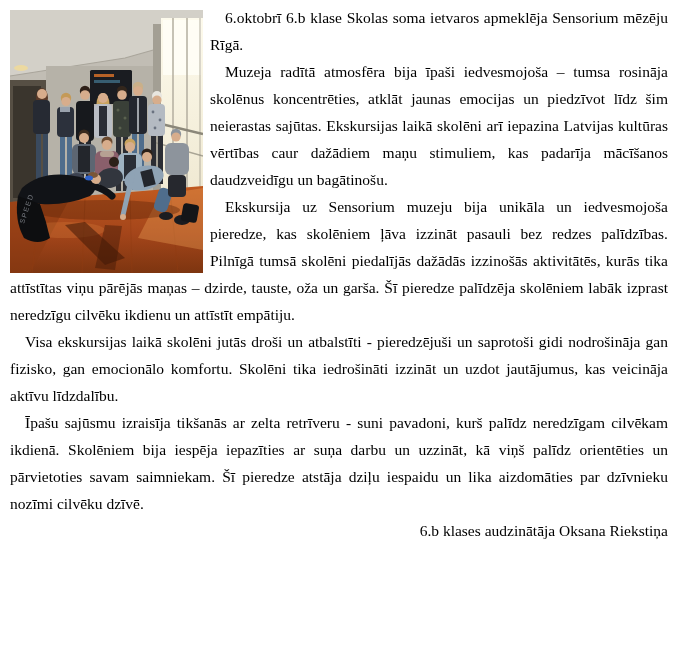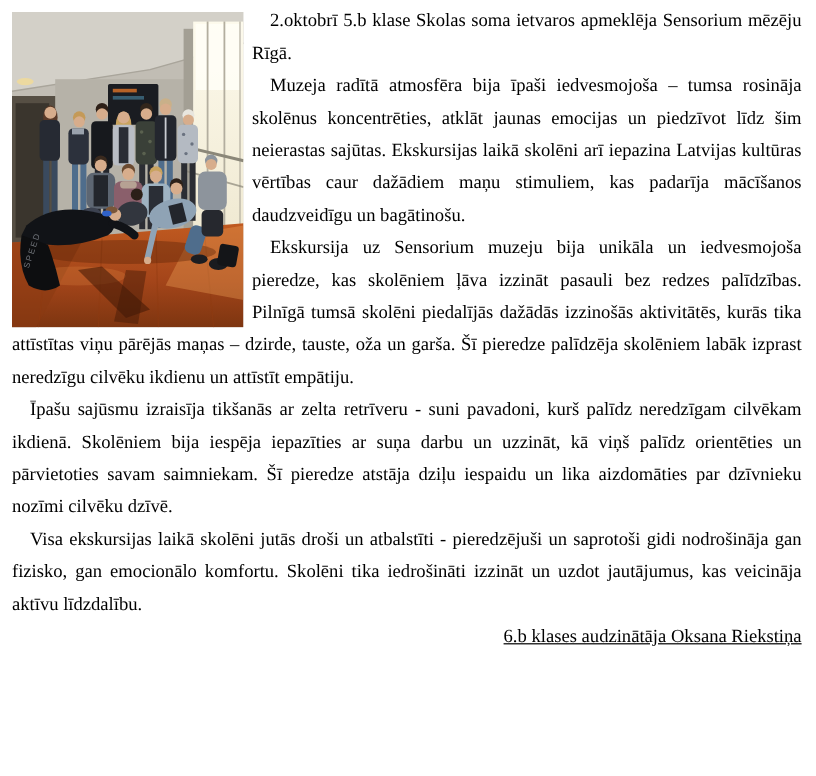--- a/index.html
+++ b/index.html
@@ -16,21 +16,21 @@
   }
   .photo{
     float:left;
     width:193px;
     height:263px;
     margin:6px 7px 0 0;
     overflow:hidden;
   }
   .photo svg{display:block;width:193px;height:263px;}
   .doc p{margin:0;text-align:justify;text-indent:15px;}
-  .doc p.signature{text-align:right;text-indent:0;text-decoration:underline;}
+  .doc p.signature{text-align:right;text-indent:0;}
 </style>
 </head>
 <body>
 
 <div class="doc">
 
   <div class="photo">
     <svg viewBox="0 0 193 263" xmlns="http://www.w3.org/2000/svg">
       <defs>
         <linearGradient id="floorGrad" x1="0" y1="0" x2="0" y2="1">
@@ -193,20 +193,20 @@
         <path d="M8,186 Q4,210 14,228 Q28,236 40,228 Q36,210 30,194 Z" fill="#0d0e10"></path>
         <path d="M84,176 Q96,180 102,186" stroke="#111317" stroke-width="7" stroke-linecap="round" fill="none"></path>
         <circle cx="86" cy="169" r="5" fill="#d7ad8c"></circle>
         <ellipse cx="83" cy="165" rx="5" ry="3" fill="#7a5638"></ellipse>
         <ellipse cx="79" cy="168" rx="4" ry="2.5" fill="#2f62c9"></ellipse>
         <text transform="translate(14,214) rotate(-72)" font-family="Liberation Sans, sans-serif" font-size="7" letter-spacing="1.5" fill="#7d8087" opacity="0.9">SPEED</text>
       </g>
     </svg>
   </div>
 
-  <p>2.oktobrī 5.b klase Skolas soma ietvaros apmeklēja Sensorium mēzēju Rīgā.</p>
+  <p>6.oktobrī 6.b klase Skolas soma ietvaros apmeklēja Sensorium mēzēju Rīgā.</p>
   <p>Muzeja radītā atmosfēra bija īpaši iedvesmojoša – tumsa rosināja skolēnus koncentrēties, atklāt jaunas emocijas un piedzīvot līdz šim neierastas sajūtas. Ekskursijas laikā skolēni arī iepazina Latvijas kultūras vērtības caur dažādiem maņu stimuliem, kas padarīja mācīšanos daudzveidīgu un bagātinošu.</p>
   <p>Ekskursija uz Sensorium muzeju bija unikāla un iedvesmojoša pieredze, kas skolēniem ļāva izzināt pasauli bez redzes palīdzības. Pilnīgā tumsā skolēni piedalījās dažādās izzinošās aktivitātēs, kurās tika attīstītas viņu pārējās maņas – dzirde, tauste, oža un garša. Šī pieredze palīdzēja skolēniem labāk izprast neredzīgu cilvēku ikdienu un attīstīt empātiju.</p>
+  <p>Visa ekskursijas laikā skolēni jutās droši un atbalstīti - pieredzējuši un saprotoši gidi nodrošināja gan fizisko, gan emocionālo komfortu. Skolēni tika iedrošināti izzināt un uzdot jautājumus, kas veicināja aktīvu līdzdalību.</p>
   <p>Īpašu sajūsmu izraisīja tikšanās ar zelta retrīveru - suni pavadoni, kurš palīdz neredzīgam cilvēkam ikdienā. Skolēniem bija iespēja iepazīties ar suņa darbu un uzzināt, kā viņš palīdz orientēties un pārvietoties savam saimniekam. Šī pieredze atstāja dziļu iespaidu un lika aizdomāties par dzīvnieku nozīmi cilvēku dzīvē.</p>
-  <p>Visa ekskursijas laikā skolēni jutās droši un atbalstīti - pieredzējuši un saprotoši gidi nodrošināja gan fizisko, gan emocionālo komfortu. Skolēni tika iedrošināti izzināt un uzdot jautājumus, kas veicināja aktīvu līdzdalību.</p>
   <p class="signature">6.b klases audzinātāja Oksana Riekstiņa</p>
 
 </div>
 
 </body></html>

